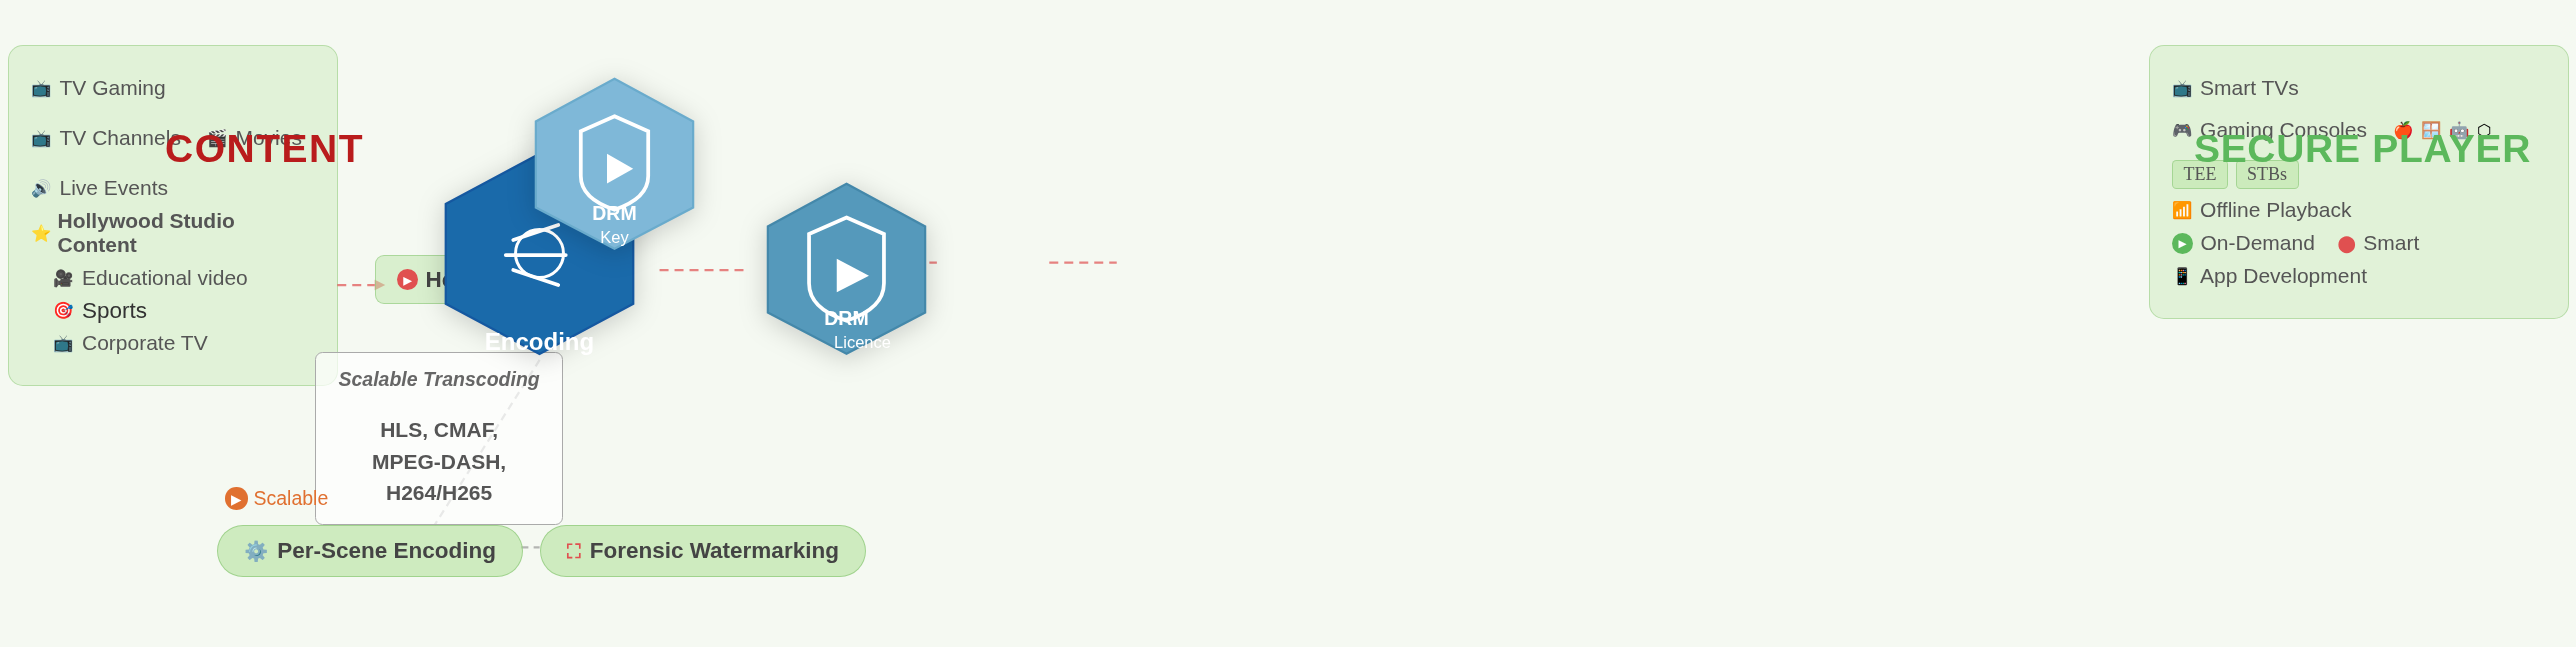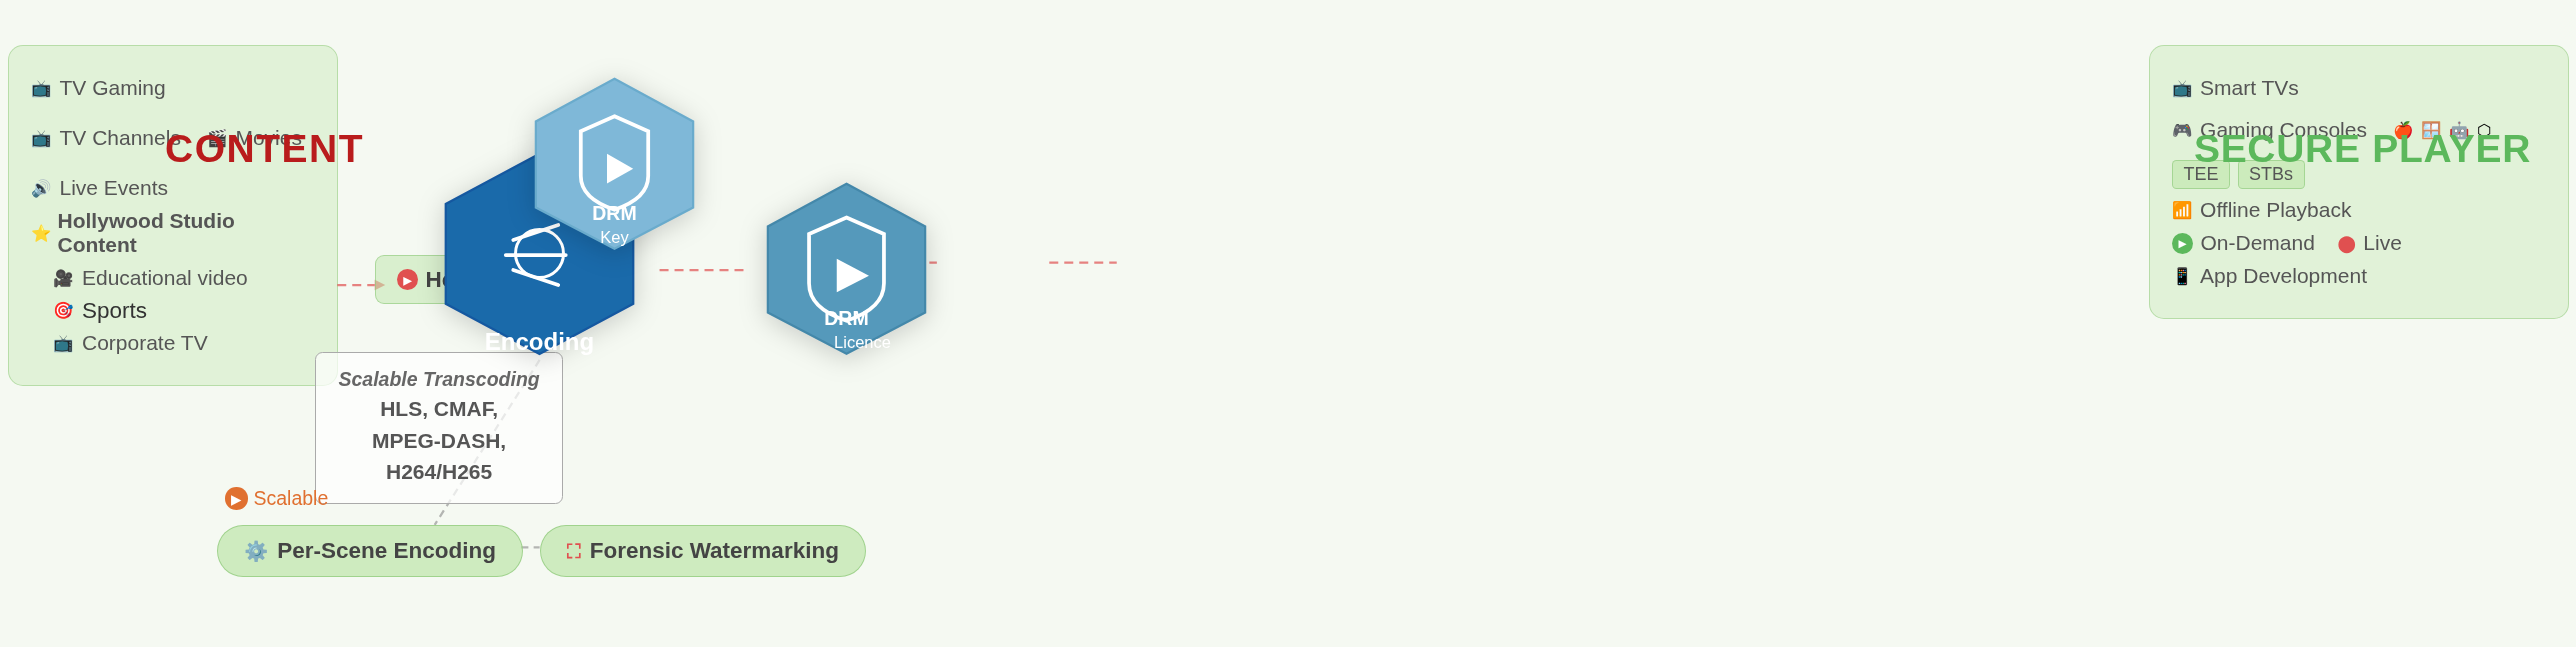--- a/index.html
+++ b/index.html
@@ -160,21 +160,21 @@
       padding: 15px 22.5px;
       background: rgba(255,255,255,0.7);
       z-index: 5;
       max-width: 255px;
     }
 
     .transcoding-title {
       font-size: 19.5px;
       color: #666;
       font-style: italic;
-      margin-bottom: 2px;
+      margin-bottom: 23px;
       font-weight: 600;
     }
 
     .transcoding-formats {
       font-size: 21px;
       color: #555;
       font-weight: 700;
       line-height: 1.5;
       text-align: center;
     }
@@ -494,38 +494,38 @@
           <span>Gaming Consoles</span>
         </span>
         <div class="platform-icons">
           <span class="platform-icon">🍎</span>
           <span class="platform-icon">🪟</span>
           <span class="platform-icon">🤖</span>
           <span class="platform-icon">⬡</span>
         </div>
       </div>
 
-      <div class="right-item" style="">
+      <div class="right-item" style="font-family:Liberation Serif, serif;">
         <span class="tee-label">TEE</span>
         <span class="stb-label">STBs</span>
       </div>
 
       <div class="right-item">
         <span class="wifi-icon">📶</span>
         <span>Offline Playback</span>
       </div>
 
       <div class="right-item" style="gap:22.5px;">
         <span class="right-item">
           <span class="play-icon-green">▶</span>
           <span>On-Demand</span>
         </span>
         <span class="right-item">
           <span style="color:#e05050;font-size:16.5px;">⬤</span>
-          <span>Live</span>
+          <span>Smart</span>
         </span>
       </div>
 
       <div class="right-item">
         <span class="dev-icon">📱</span>
         <span>App Development</span>
       </div>
     </div>
   </div>
 

